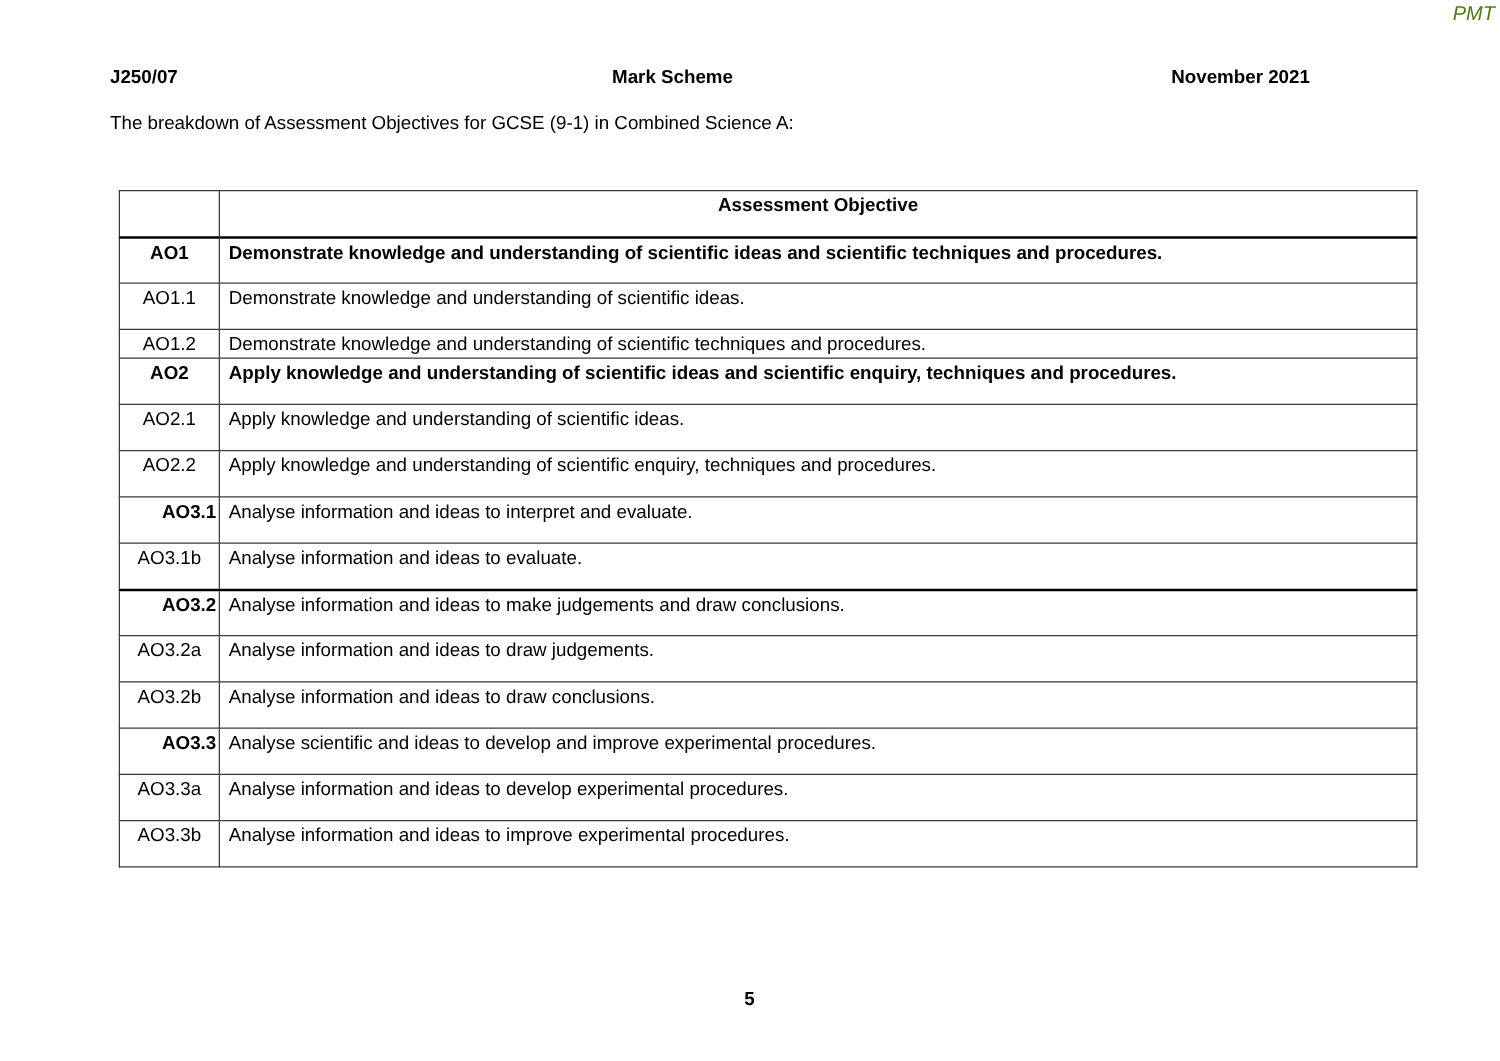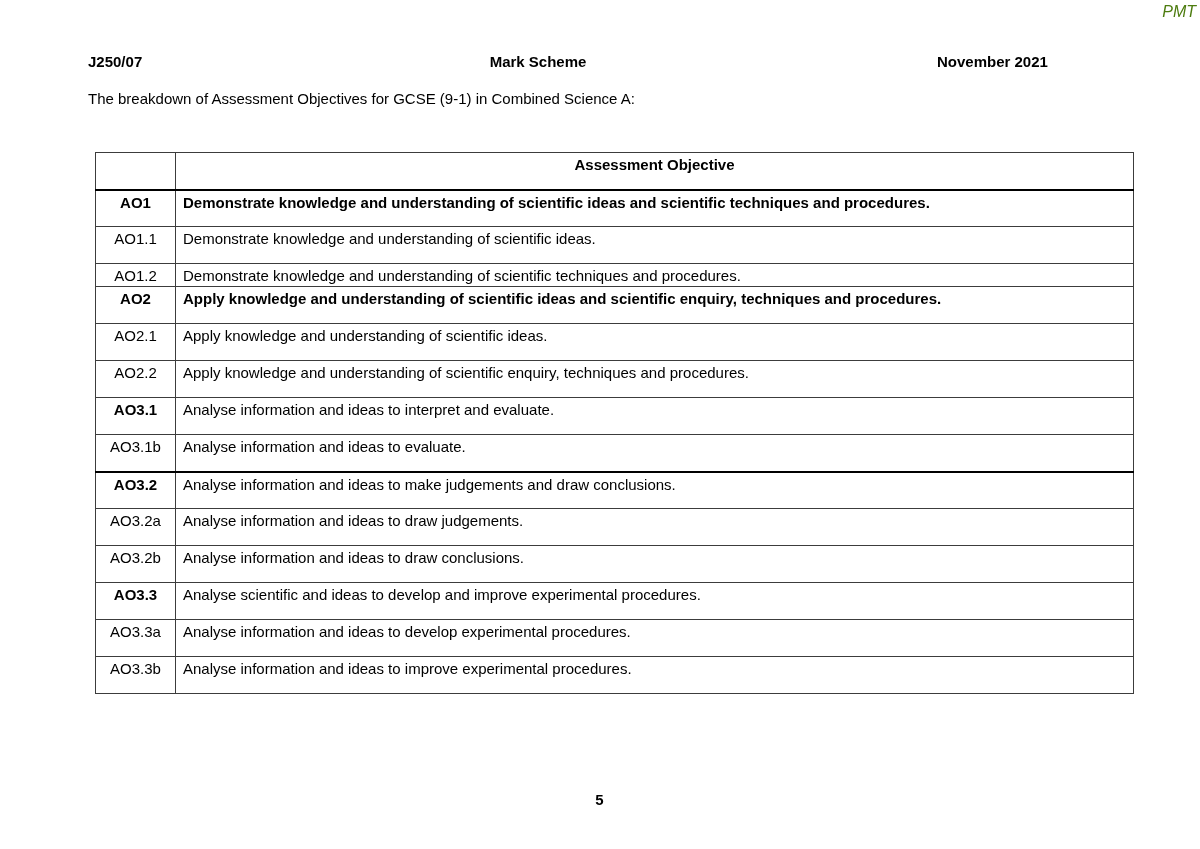--- a/index.html
+++ b/index.html
@@ -62,21 +62,21 @@
   .ao-table tbody tr.short { height: 23px; }
   .ao-table td.code {
     text-align: center;
     padding: 3px 2px 0 2px;
   }
   .ao-table td.desc {
     text-align: left;
     padding: 3px 8px 0 7px;
   }
   .ao-table tr.r-main td { font-weight: bold; }
-  .ao-table tr.r-sub td.code { font-weight: bold; }
+  .ao-table tr.r-sub td.code { font-weight: bold; text-align: right; }
   .ao-table tr.thick-top td { border-top: 2px solid #000000; }
   .page-number {
     position: absolute;
     left: 80px; top: 791px;
     width: 1039px;
     text-align: center;
     font-weight: bold;
     font-size: 15px;
   }
 </style>

